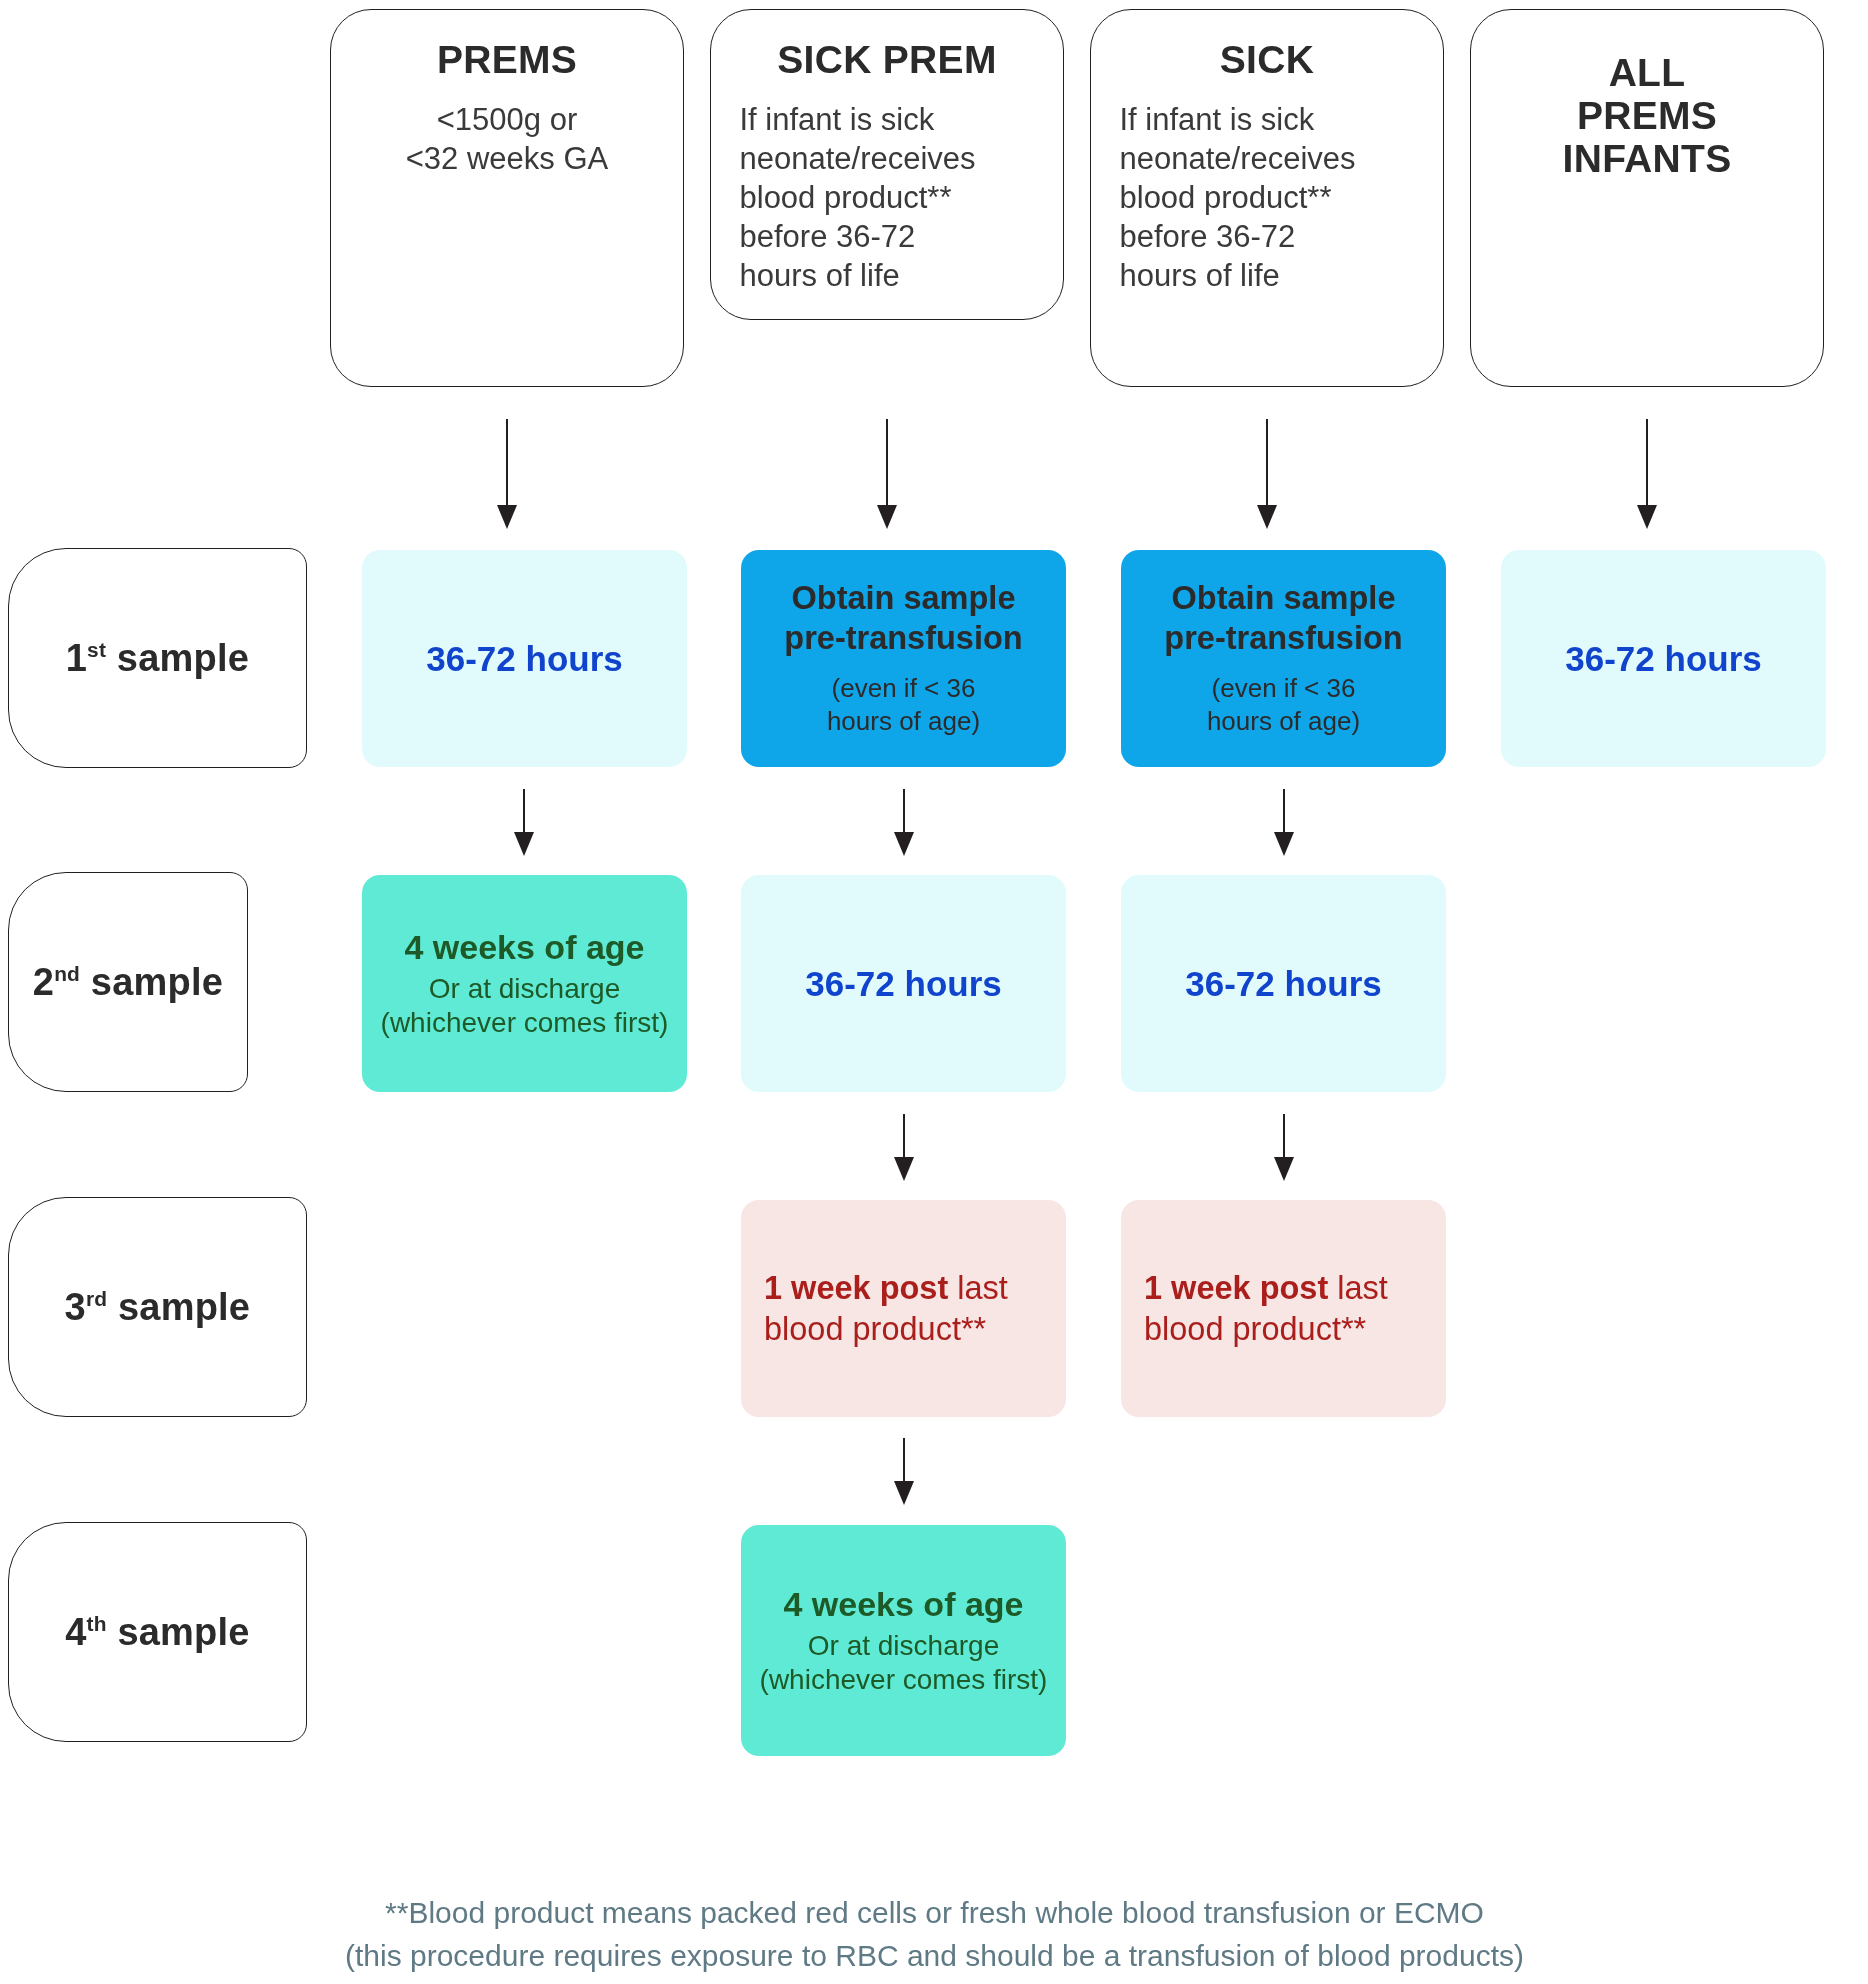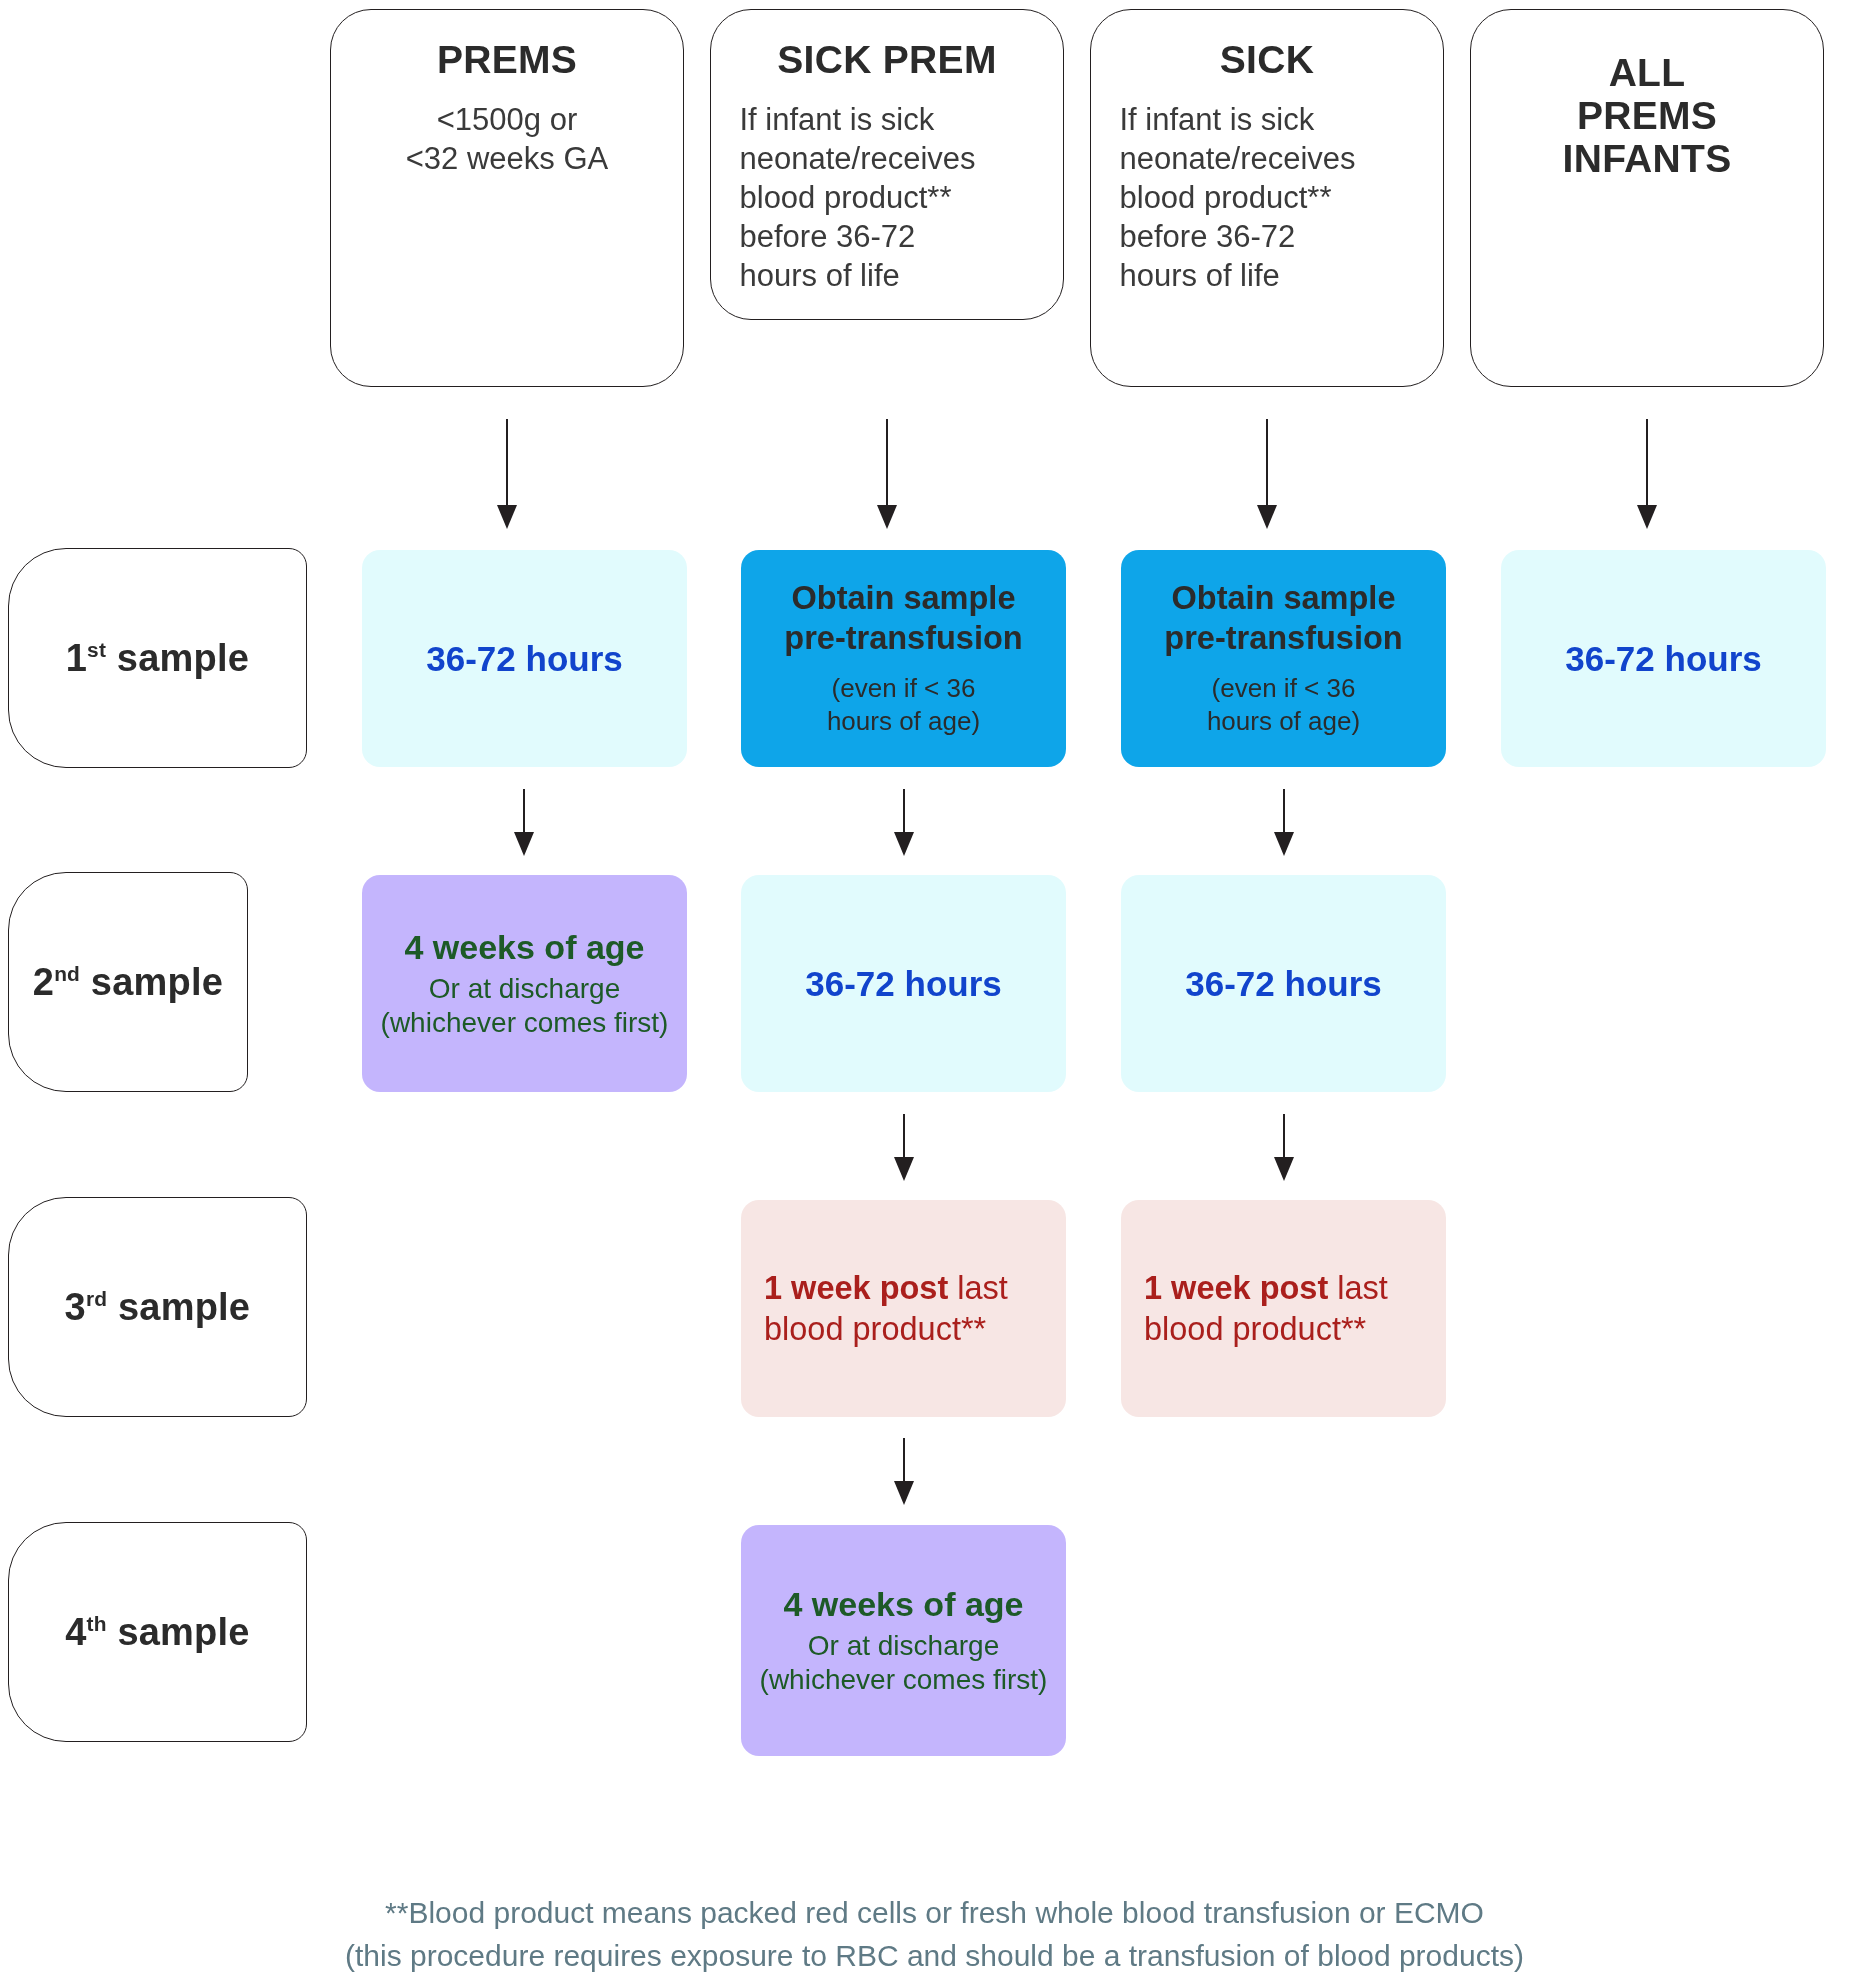--- a/index.html
+++ b/index.html
@@ -76,21 +76,21 @@
     border-radius:18px;
     display:flex;
     flex-direction:column;
     align-items:center;
     justify-content:center;
     text-align:center;
     padding:10.5px 13.6px;
   }
   .card.blue{background:#e1fbfd;}
   .card.grey{background:#0ea5e9;}
-  .card.green{background:#c4b5fd;}
+  .card.green{background:#5eead4;}
   .card.pink{background:#f7e6e4;}
 
   .t-blue-strong{
     color:#1144cc;
     font-weight:bold;
     font-size:35px;
     line-height:1.2;
   }
   .t-grey-strong{
     color:#2b2b2b;

